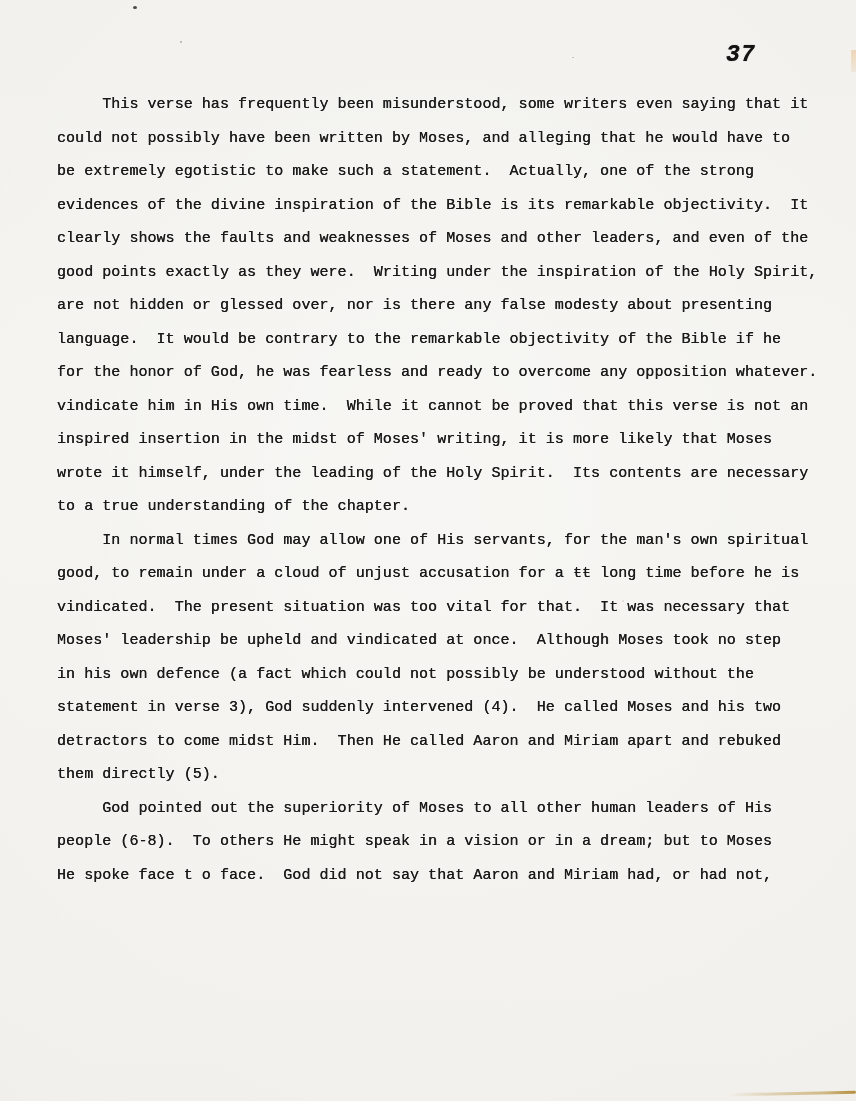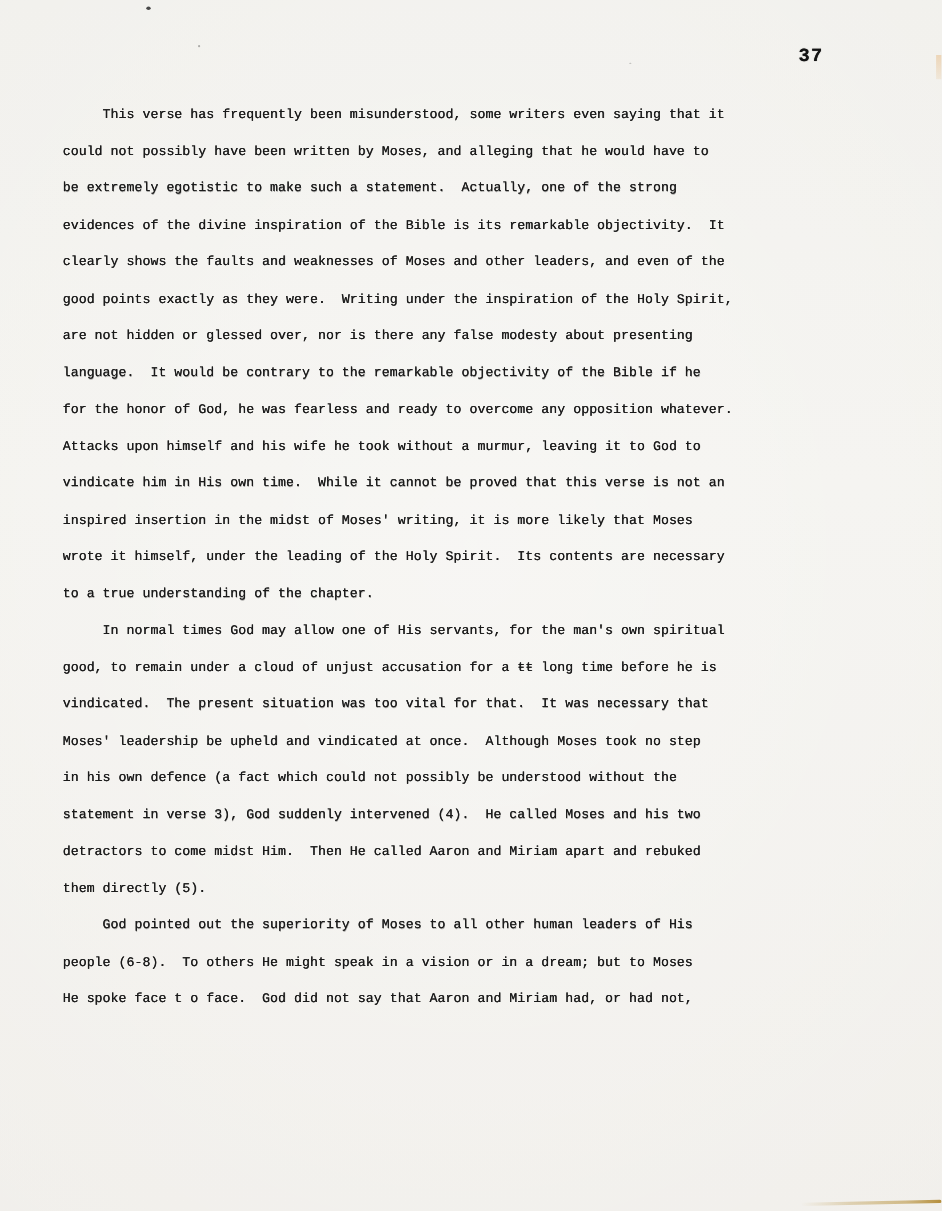--- a/index.html
+++ b/index.html
@@ -12,34 +12,35 @@
   .page {
     position: relative;
     width: 856px; height: 1101px;
     background:
       radial-gradient(ellipse 120% 110% at 50% 45%, rgba(255,255,255,0.35), rgba(0,0,0,0) 70%),
       linear-gradient(180deg, #f1f0ec 0%, #f3f2ee 40%, #f1efeb 100%);
   }
   .page-number {
     position: absolute;
     top: 42px; left: 726px;
-    font-size: 17px;
+    font-size: 23px;
     font-weight: bold;
     color: #141414;
     letter-spacing: 1px;
     text-shadow: 0 0 0.7px rgba(10,10,10,0.9);
+    font-style: italic;
   }
   .doc-lines {
     position: absolute;
     top: 88px; left: 57px;
     width: 760px;
   }
   .line {
     white-space: pre;
-    font-size: 12px;
+    font-size: 15px;
     height: 33.5px;
     line-height: 33.5px;
     color: #1a1a1a;
     letter-spacing: 0.05px;
     text-shadow: 0 0 0.6px rgba(25,25,25,0.85), 0.3px 0.3px 0.4px rgba(25,25,25,0.35);
   }
   
   .speck {
     position: absolute;
     background: #2a2a2a;
@@ -73,21 +74,20 @@
   <div class="doc-lines">
       <div class="line">     This verse has frequently been misunderstood, some writers even saying that it</div>
       <div class="line">could not possibly have been written by Moses, and alleging that he would have to</div>
       <div class="line">be extremely egotistic to make such a statement.  Actually, one of the strong</div>
       <div class="line">evidences of the divine inspiration of the Bible is its remarkable objectivity.  It</div>
       <div class="line">clearly shows the faults and weaknesses of Moses and other leaders, and even of the</div>
       <div class="line">good points exactly as they were.  Writing under the inspiration of the Holy Spirit,</div>
       <div class="line">are not hidden or glessed over, nor is there any false modesty about presenting</div>
       <div class="line">language.  It would be contrary to the remarkable objectivity of the Bible if he</div>
       <div class="line">for the honor of God, he was fearless and ready to overcome any opposition whatever.</div>
-      <div class="line">Attacks upon himself and his wife he took without a murmur, leaving it to God to</div>
       <div class="line">vindicate him in His own time.  While it cannot be proved that this verse is not an</div>
       <div class="line">inspired insertion in the midst of Moses' writing, it is more likely that Moses</div>
       <div class="line">wrote it himself, under the leading of the Holy Spirit.  Its contents are necessary</div>
       <div class="line">to a true understanding of the chapter.</div>
       <div class="line">     In normal times God may allow one of His servants, for the man's own spiritual</div>
       <div class="line">good, to remain under a cloud of unjust accusation for a ŧŧ long time before he is</div>
       <div class="line">vindicated.  The present situation was too vital for that.  It was necessary that</div>
       <div class="line">Moses' leadership be upheld and vindicated at once.  Although Moses took no step</div>
       <div class="line">in his own defence (a fact which could not possibly be understood without the</div>
       <div class="line">statement in verse 3), God suddenly intervened (4).  He called Moses and his two</div>

